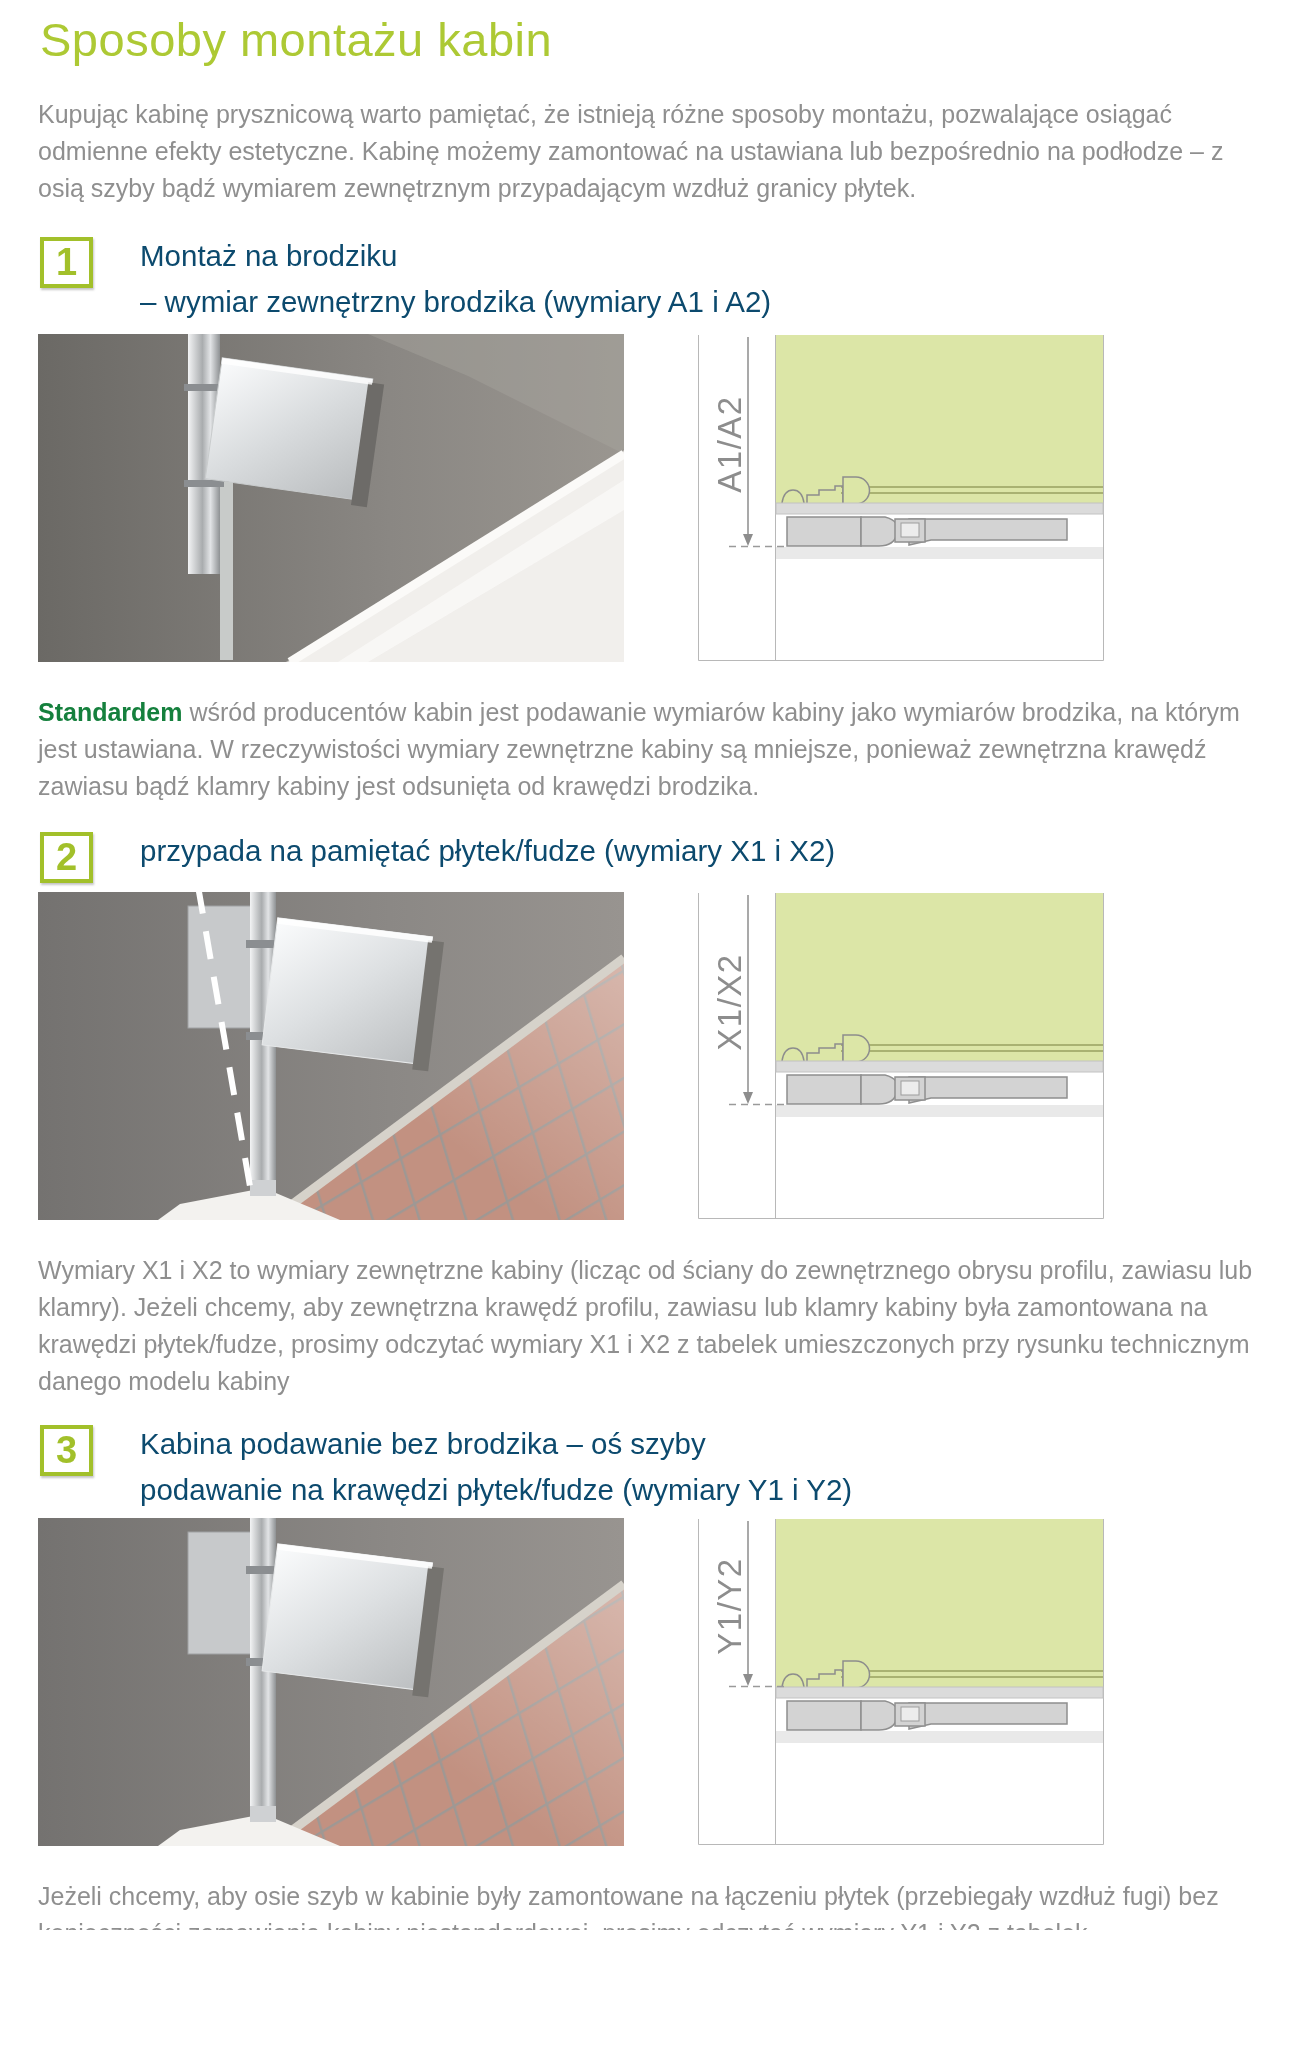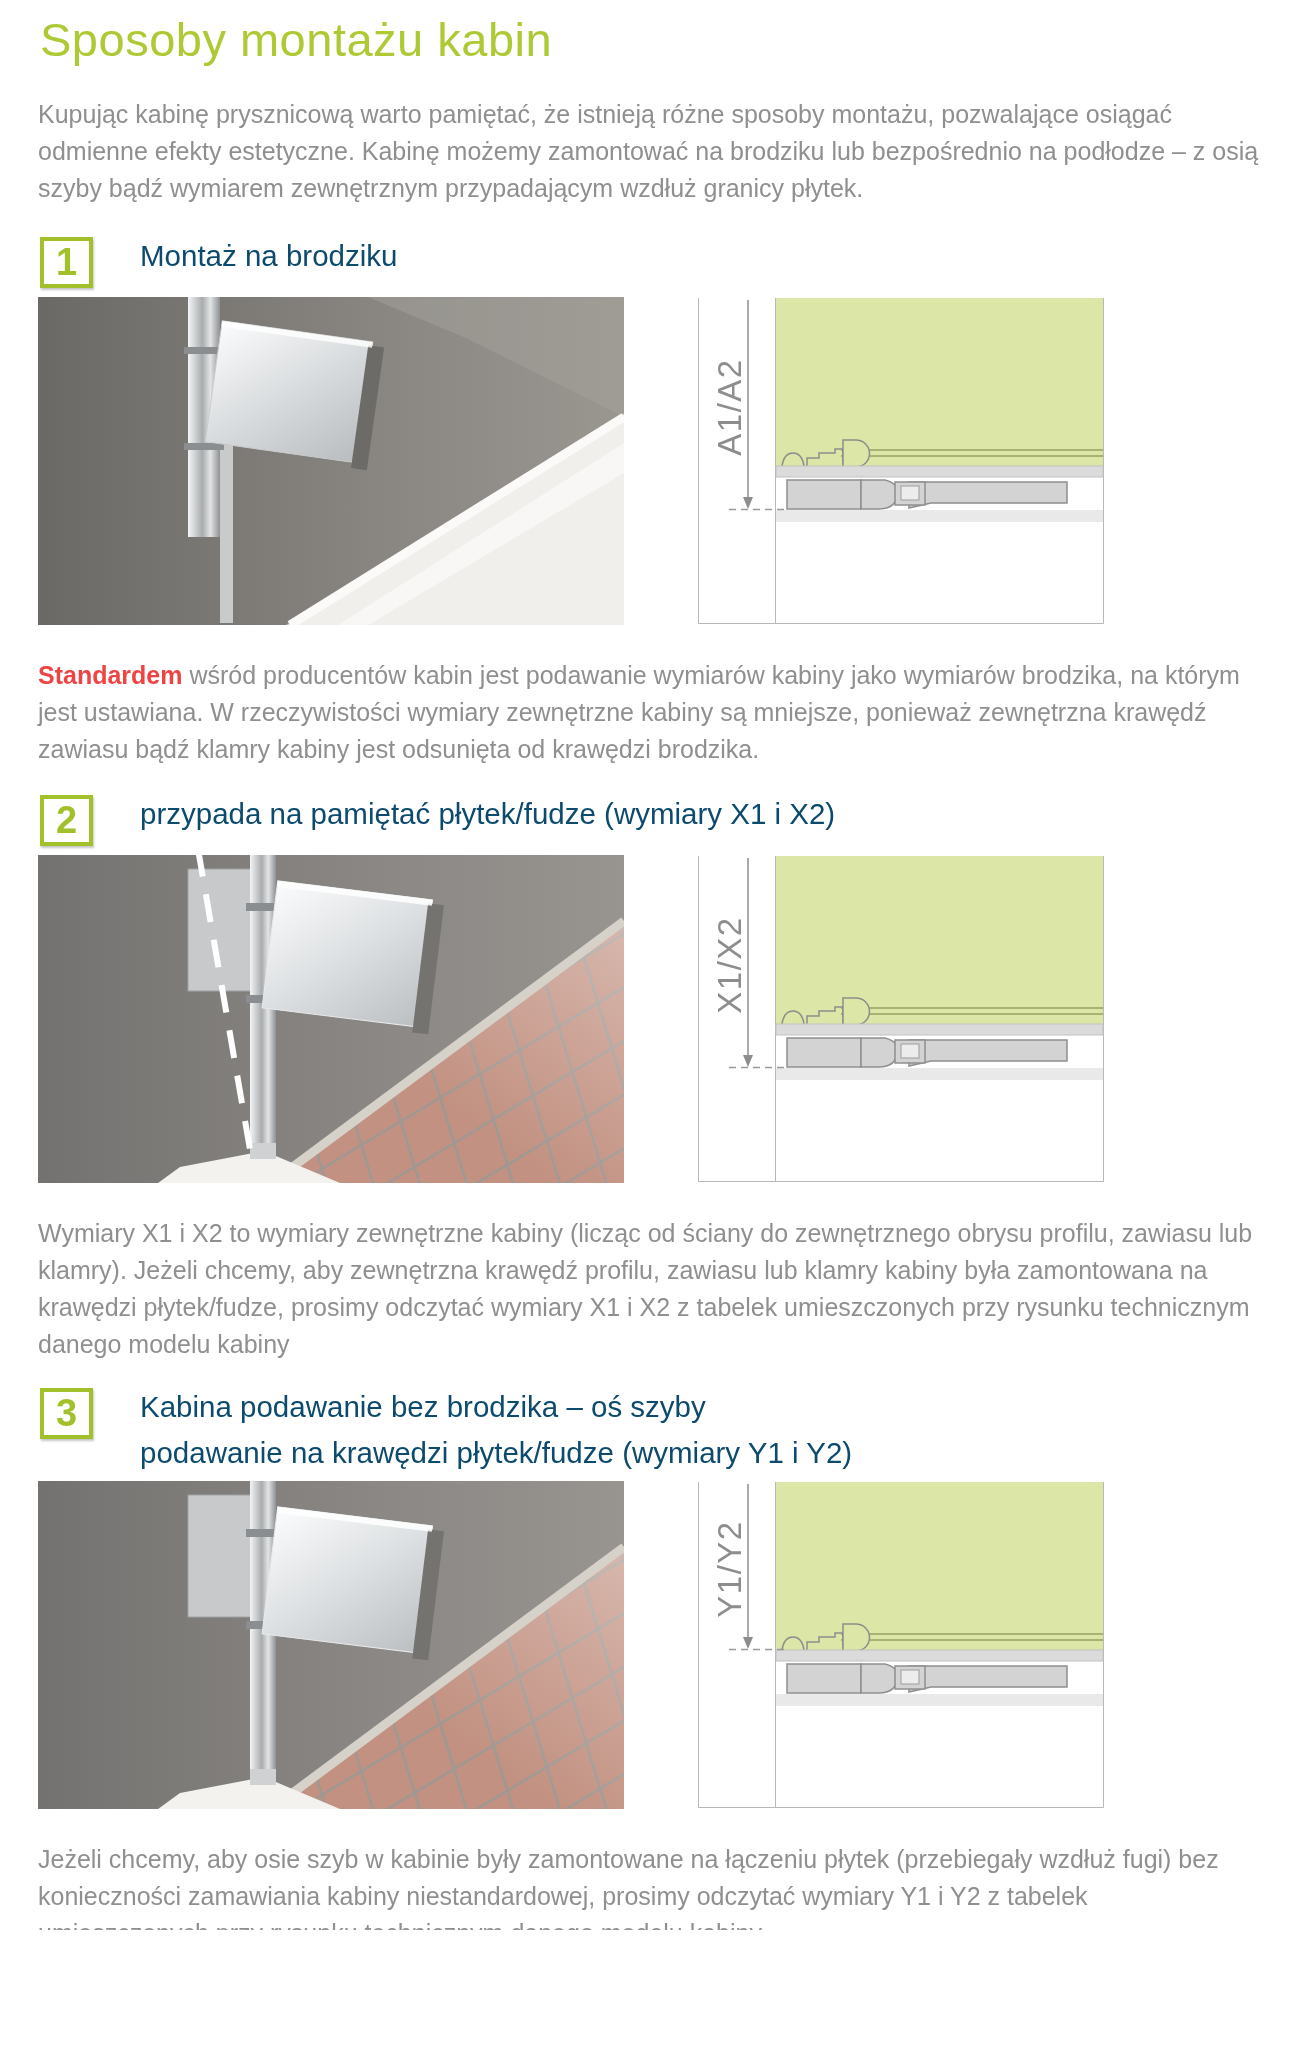--- a/index.html
+++ b/index.html
@@ -22,21 +22,21 @@
     color: #adc934;
   }
   .body-text {
     font-size: 25px;
     line-height: 37px;
     color: #8f8f8f;
     margin: 0;
   }
   .intro { margin-top: 29px; }
   .sec-para { margin-top: 32px; }
-  .sec-para strong { color: #ef4444; font-weight: 700; }
+  .sec-para strong { color: #15803d; font-weight: 700; }
   .sec-head { display: flex; align-items: flex-start; }
   .sec-head.s1 { margin-top: 26px; }
   .sec-head.s2 { margin-top: 23px; }
   .sec-head.s3 { margin-top: 21px; }
   .num-box {
     flex: 0 0 auto;
     width: 53px; height: 51px;
     margin: 4px 0 0 2px;
     border: 4px solid #a2c02a;
     background: #ffffff;
@@ -57,27 +57,28 @@
   .photo { width: 586px; height: 328px; flex: 0 0 auto; display:block; }
   .diagram { width: 412px; height: 328px; margin-left: 71px; flex: 0 0 auto; display:block; }
 </style>
 </head>
 <body>
 
 <div class="page">
 
   <h1 class="page-title">Sposoby montażu kabin</h1>
 
-  <p class="body-text intro">Kupując kabinę prysznicową warto pamiętać, że istnieją różne sposoby montażu, pozwalające osiągać odmienne efekty estetyczne. Kabinę możemy zamontować na brodziku lub bezpośrednio na podłodze – z osią szyby bądź wymiarem zewnętrznym przypadającym wzdłuż granicy płytek.</p>
+  <p class="body-text intro">Kupując kabinę prysznicową warto pamiętać, że istnieją różne sposoby montażu, pozwalające osiągać odmienne efekty estetyczne. Kabinę możemy zamontować na ustawiana lub bezpośrednio na podłodze – z osią szyby bądź wymiarem zewnętrznym przypadającym wzdłuż granicy płytek.</p>
 
   <div>
     <div class="sec-head s1">
       <div class="num-box">1</div>
       <div class="sec-titles">
         <div>Montaż na brodziku</div>
+        <div>– wymiar zewnętrzny brodzika (wymiary A1 i A2)</div>
       </div>
     </div>
 
     <div class="media-row">
 
       <svg class="photo" viewBox="0 0 586 328" preserveAspectRatio="none">
         <defs>
           <linearGradient id="p1wall" x1="0" y1="0" x2="1" y2="0">
             <stop offset="0" stop-color="#6b6965"></stop>
               <stop offset="0.6" stop-color="#8a8783"></stop>

